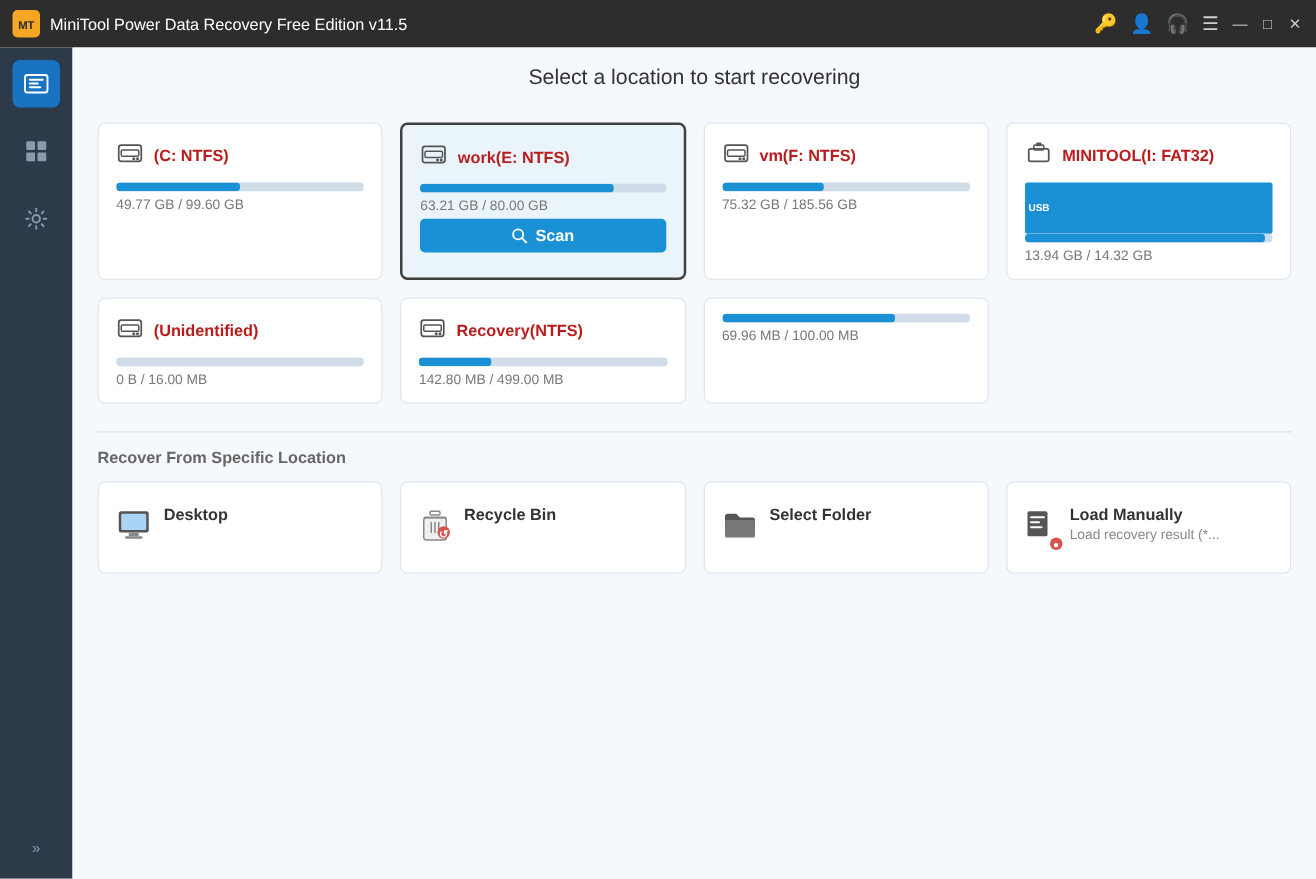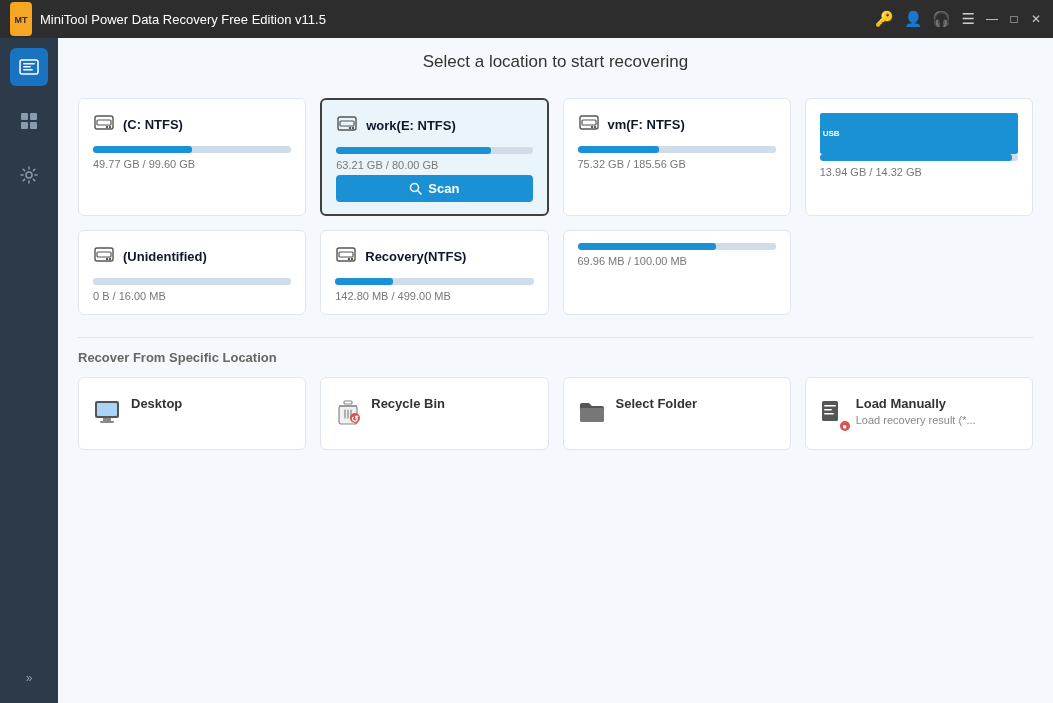--- a/index.html
+++ b/index.html
@@ -9,21 +9,21 @@
     .titlebar {
       background: #2d2d2d;
       height: 38px;
       display: flex;
       align-items: center;
       padding: 0 10px;
       color: white;
       font-size: 13px;
     }
     .titlebar-logo {
-      width: 22px; height: 34px; margin-right: 8px;
+      width: 22px; height: 22px; margin-right: 8px;
       background: #f5a623;
       border-radius: 4px;
       display: flex; align-items: center; justify-content: center;
       font-size: 10px; font-weight: bold; color: #2d2d2d;
     }
     .titlebar-title { flex: 1; font-size: 13px; }
     .titlebar-icons { display: flex; gap: 10px; align-items: center; }
     .titlebar-icons span { cursor: pointer; color: #ccc; font-size: 14px; }
     .win-controls { display: flex; gap: 8px; margin-left: 10px; }
     .win-btn { width: 14px; height: 14px; display: flex; align-items: center; justify-content: center; font-size: 12px; color: #ccc; cursor: pointer; }
@@ -124,21 +124,21 @@
       border: 2px solid #404040;
       background: #eaf5fb;
     }
     .drive-card-header {
       display: flex;
       align-items: center;
       gap: 8px;
       margin-bottom: 8px;
     }
     .drive-icon { font-size: 18px; color: #555; }
-    .drive-name { font-size: 13px; font-weight: 600; color: #0f172a; }
+    .drive-name { font-size: 13px; font-weight: 600; color: #b91c1c; }
     .progress-bar-bg {
       height: 7px;
       background: #d0dce8;
       border-radius: 3px;
       margin-bottom: 5px;
       overflow: hidden;
     }
     .progress-bar-fill {
       height: 100%;
       background: #1a90d5;
@@ -329,20 +329,28 @@
       <span class="drive-name">vm(F: NTFS)</span>
     </div>
 
     <div class="progress-bar-bg">
       <div class="progress-bar-fill" style="width:41%"></div>
     </div>
     <div class="drive-size">75.32 GB / 185.56 GB</div>
 
   </div>
         <div class="drive-card">
+    <div class="drive-card-header">
+      <span class="drive-icon"><svg width="22" height="22" viewBox="0 0 22 22" fill="none">
+      <rect x="3" y="8" width="16" height="10" rx="1.5" stroke="#555" stroke-width="1.4"></rect>
+      <rect x="7" y="5" width="8" height="4" rx="1" stroke="#555" stroke-width="1.2"></rect>
+      <rect x="9" y="3" width="4" height="3" rx="0.5" fill="#555"></rect>
+    </svg></span>
+      <span class="drive-name">MINITOOL(I: FAT32)</span>
+    </div>
     <div class="usb-badge">USB</div>
     <div class="progress-bar-bg">
       <div class="progress-bar-fill" style="width:97%"></div>
     </div>
     <div class="drive-size">13.94 GB / 14.32 GB</div>
 
   </div>
         <div class="drive-card">
     <div class="drive-card-header">
       <span class="drive-icon"><svg width="22" height="22" viewBox="0 0 22 22" fill="none">

